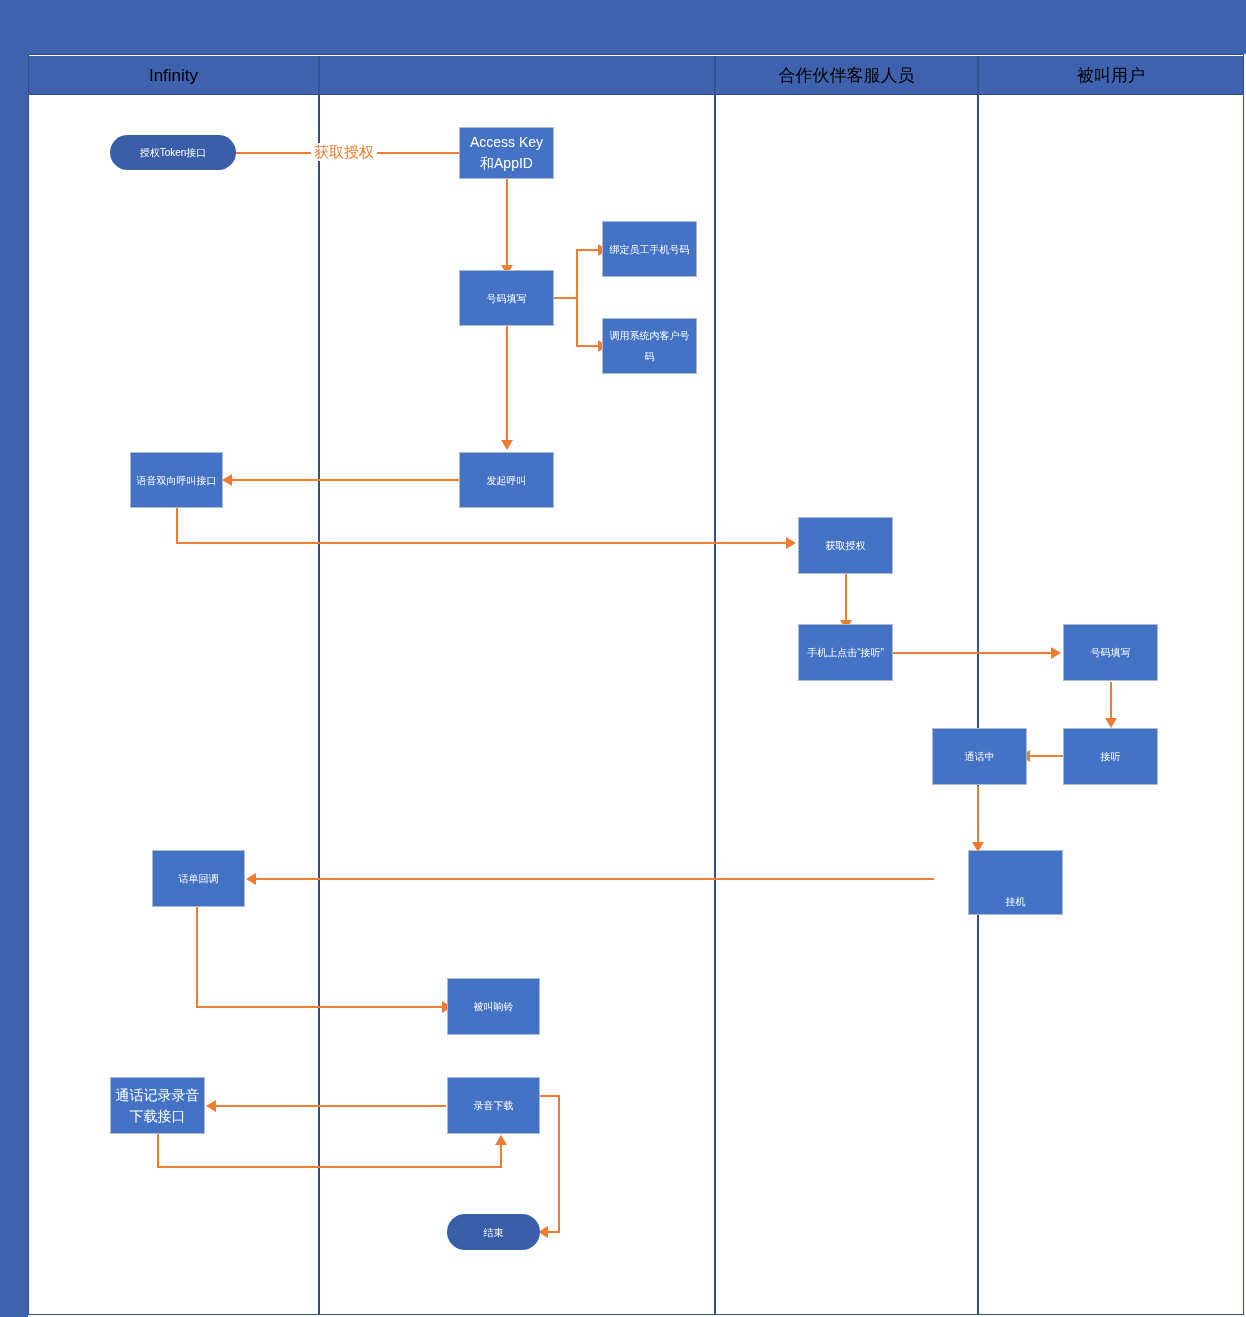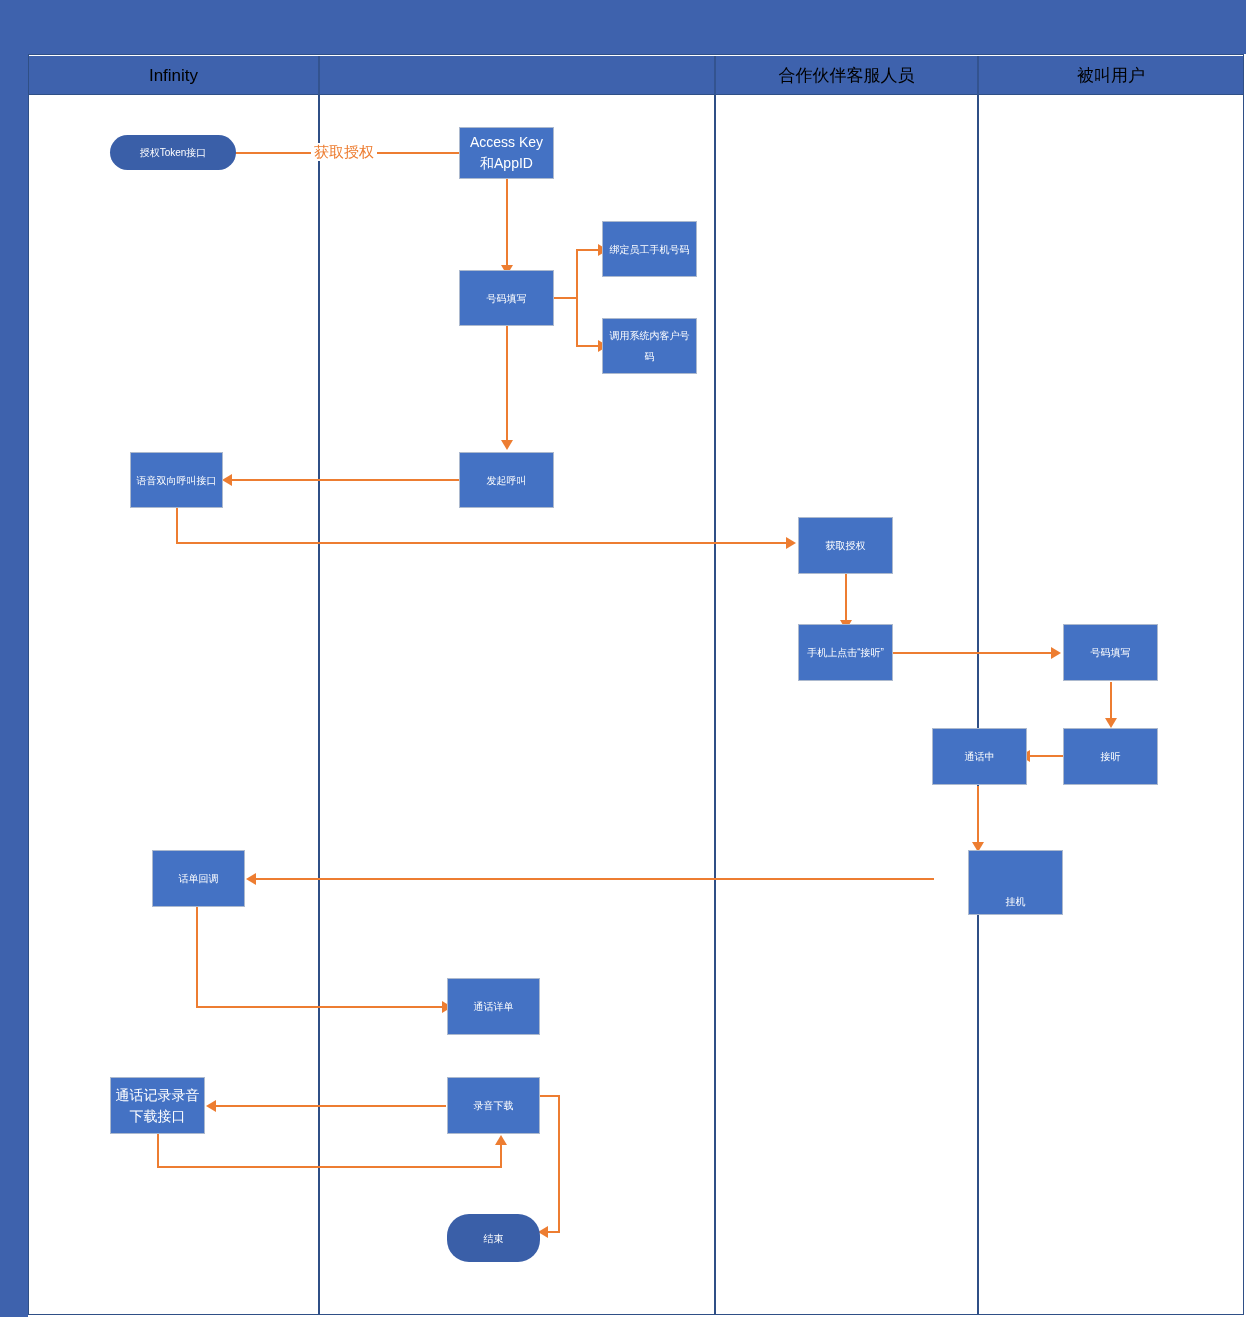--- a/index.html
+++ b/index.html
@@ -220,28 +220,28 @@
 
   <div class="node" style="left:968px;top:850px;width:95px;height:65px;align-items:flex-end;">
     <span>挂机</span>
   </div>
 
   <div class="node" style="left:152px;top:850px;width:93px;height:57px;">
     <span>话单回调</span>
   </div>
 
   <div class="node" style="left:447px;top:978px;width:93px;height:57px;">
-    <span>通话详单</span>
+    <span>被叫响铃</span>
   </div>
 
   <div class="node" style="left:447px;top:1077px;width:93px;height:57px;justify-content:center;">
     <span>录音下载</span>
   </div>
 
   <div class="node" style="left:110px;top:1077px;width:95px;height:57px;font-size:14px;">
     <span>通话记录录音下载接口</span>
   </div>
 
-  <div class="node pill" style="left:447px;top:1214px;width:93px;height:48px;">
+  <div class="node pill" style="left:447px;top:1214px;width:93px;height:36px;">
     <span>结束</span>
   </div>
 
 </div>
 
 </body></html>

